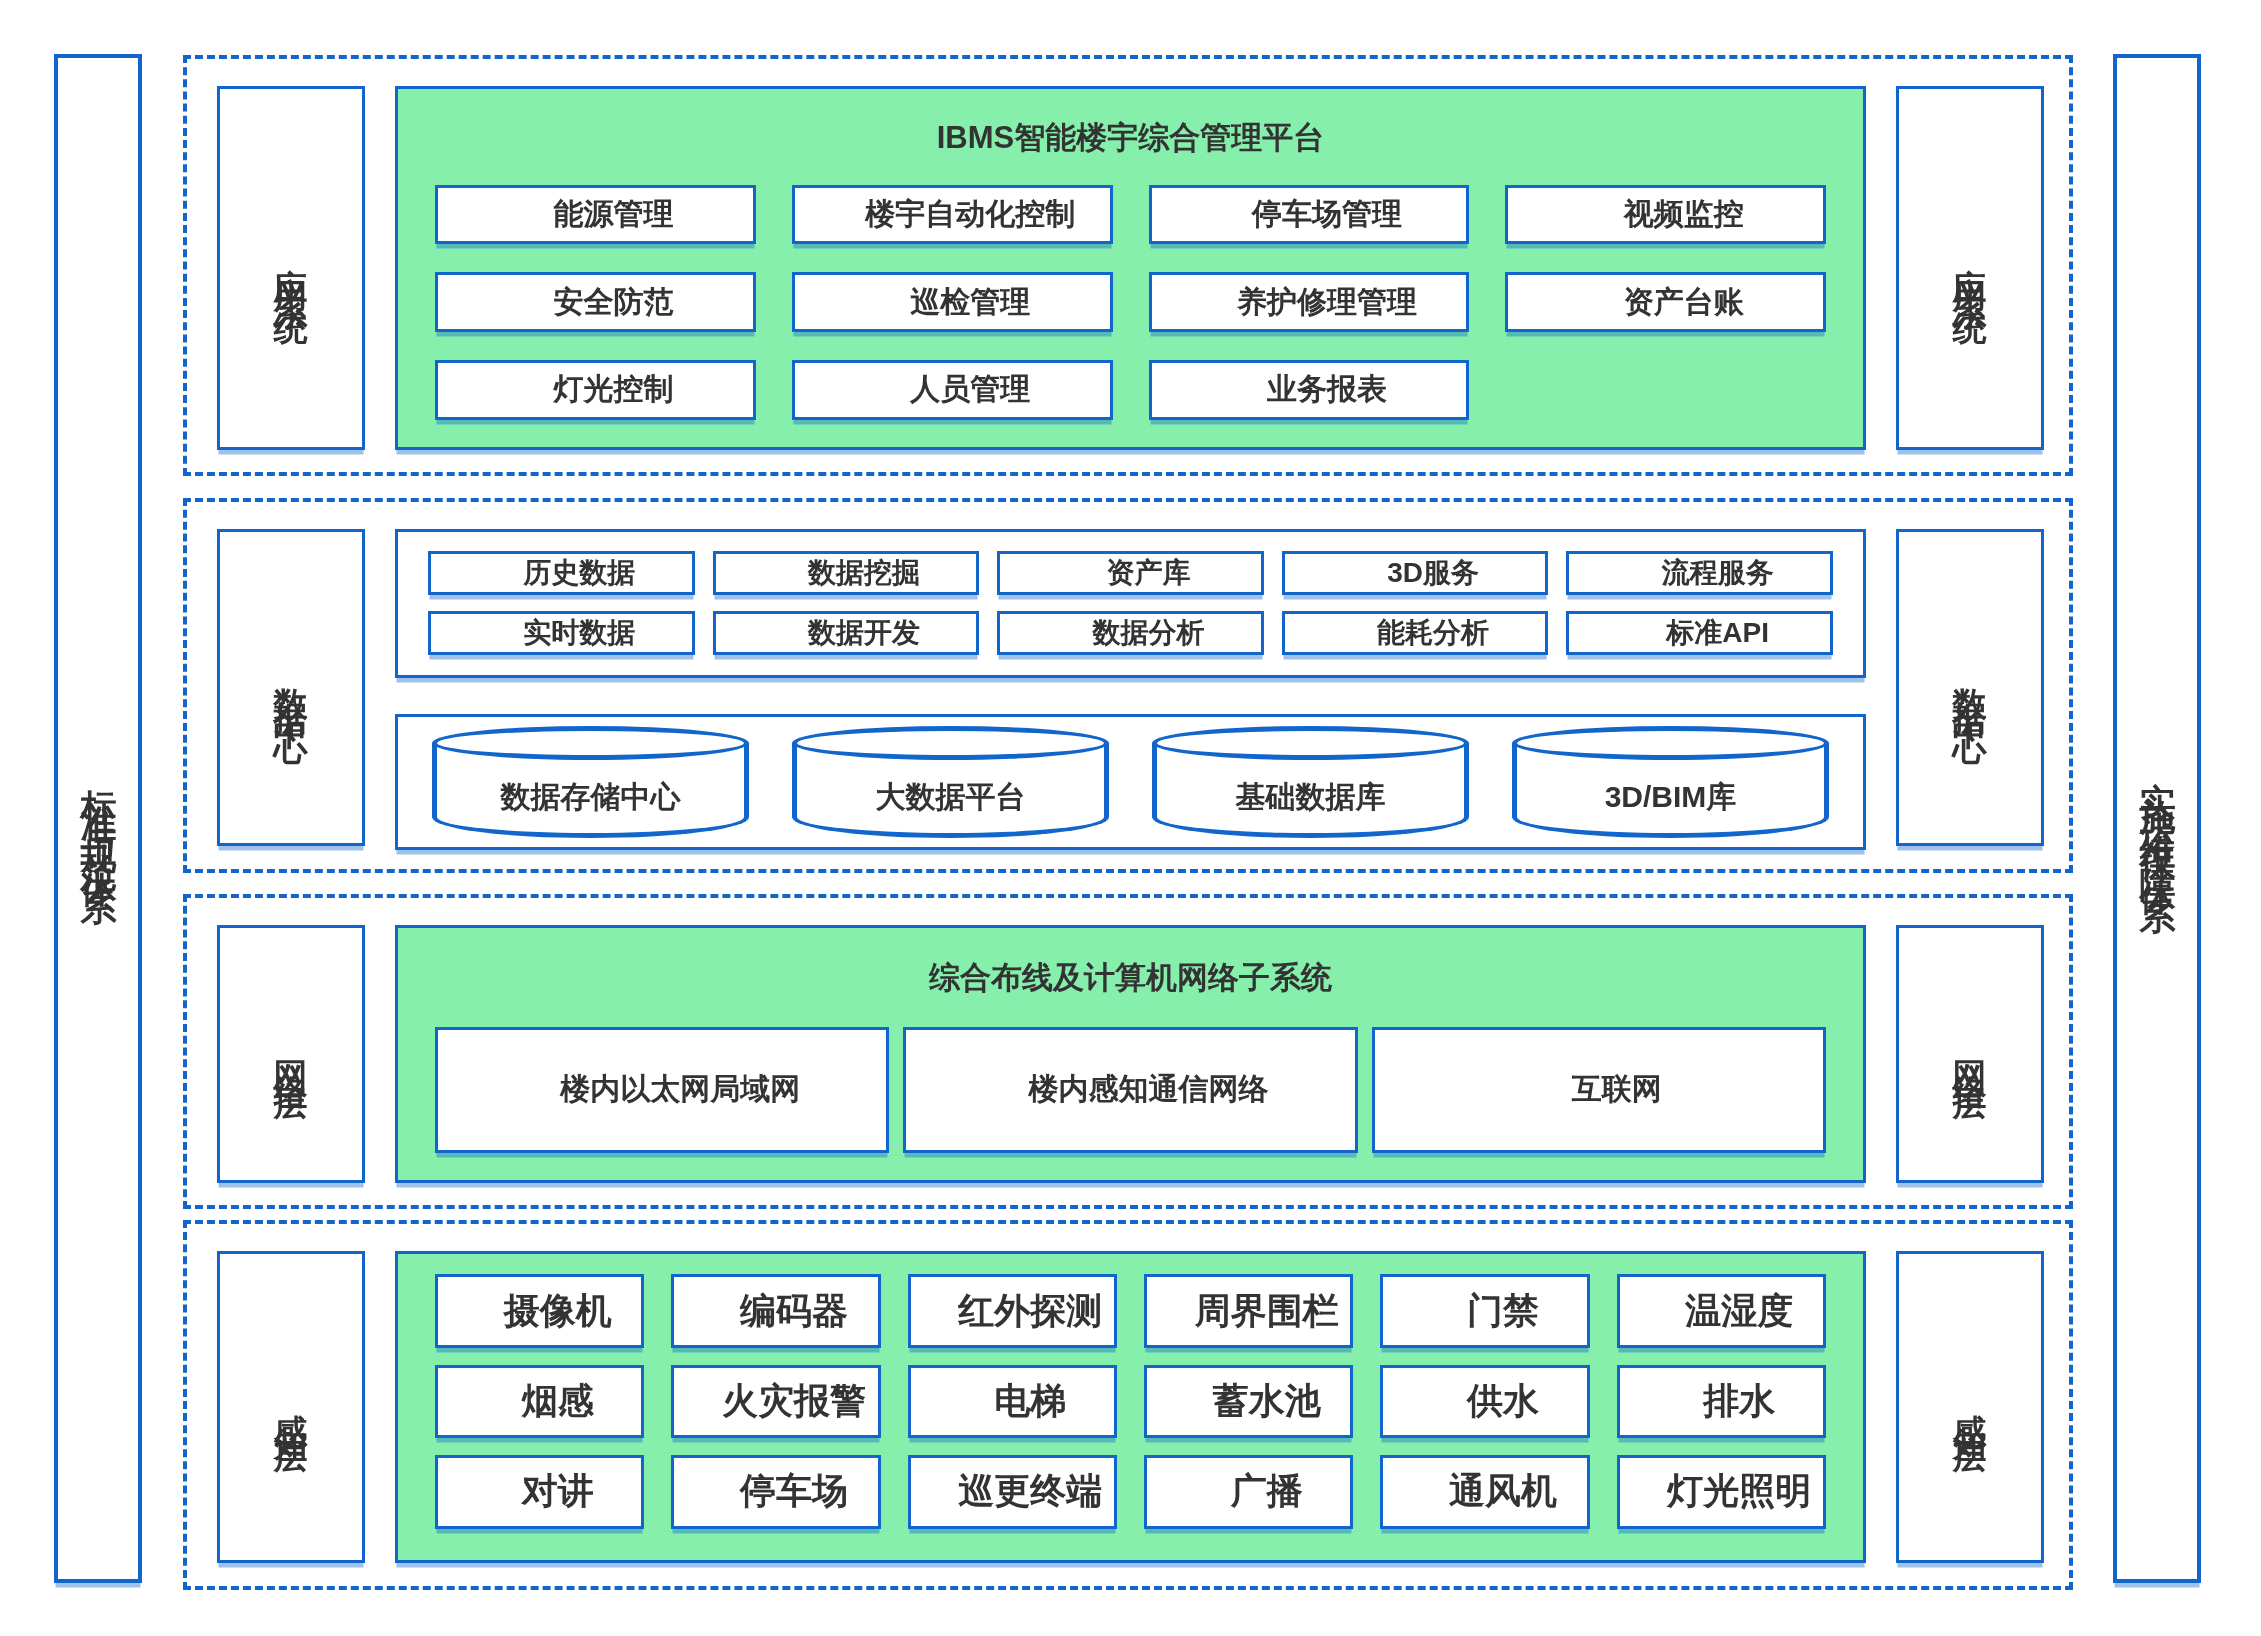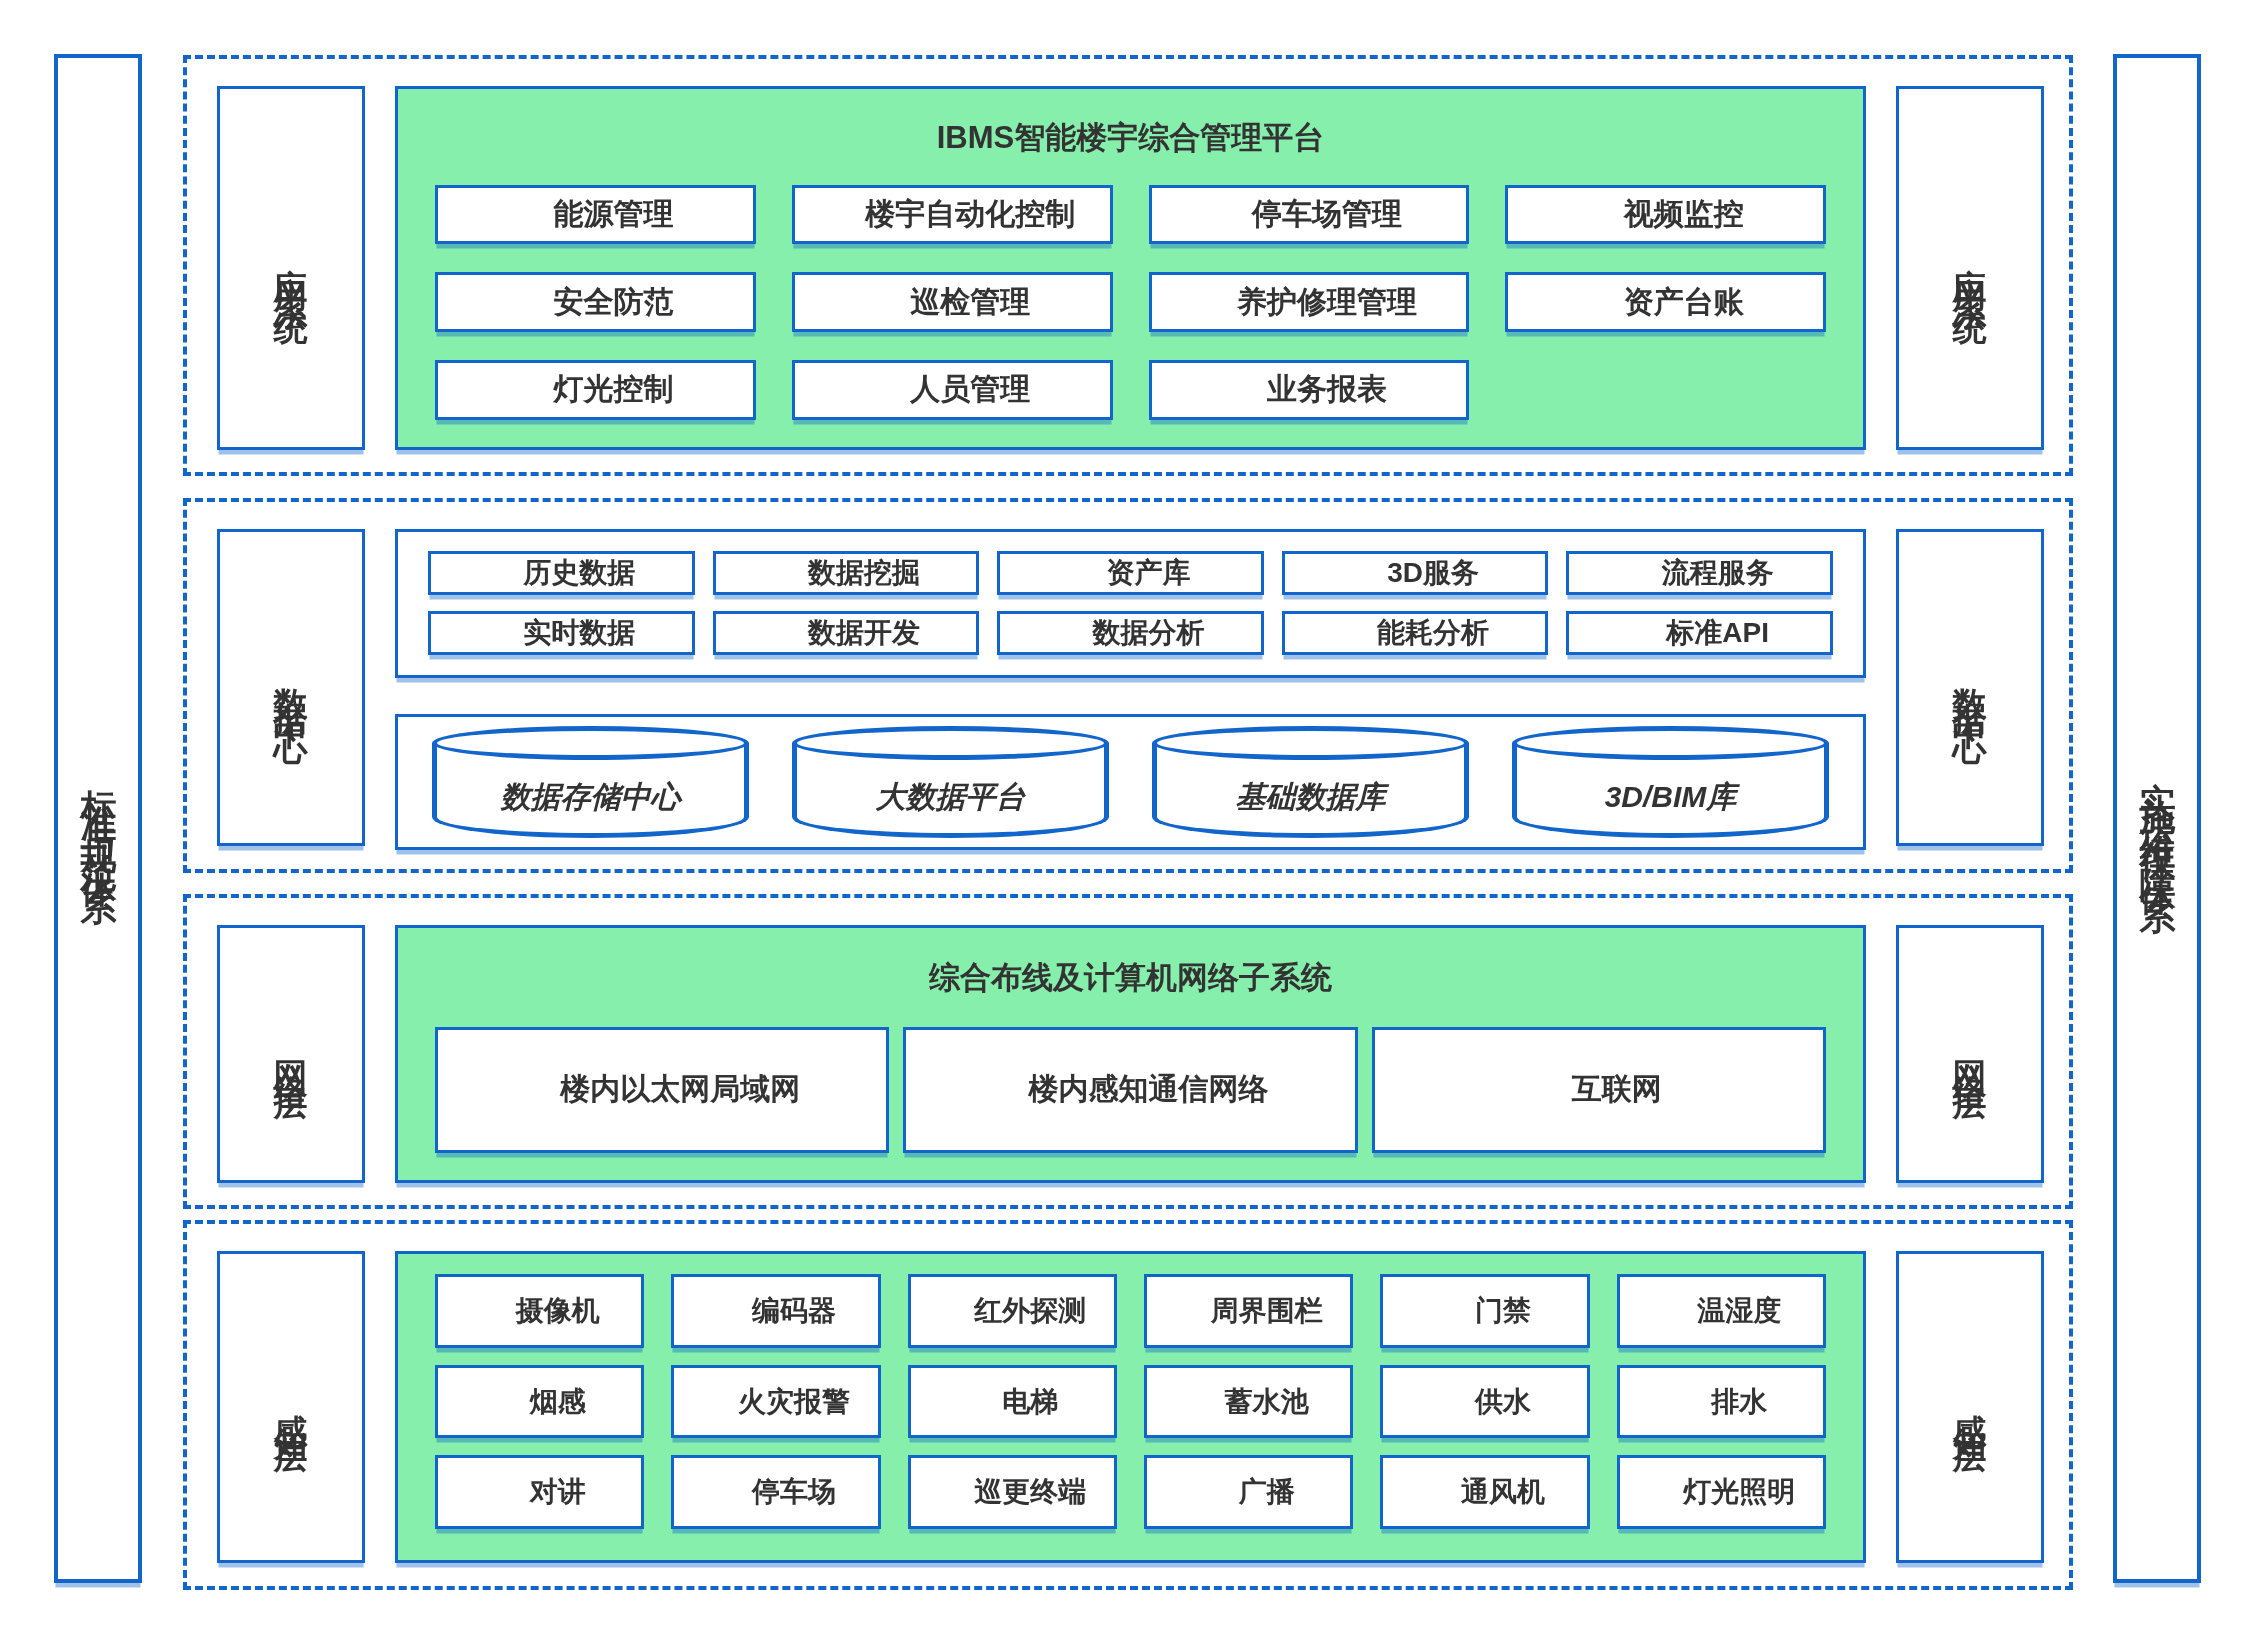--- a/index.html
+++ b/index.html
@@ -156,42 +156,42 @@
   }
   .cyl-top {
     position: absolute; left: 0; right: 0; top: 0; height: 34px;
     border: 5.2px solid var(--accent);
     border-radius: 50%;
     background: #fff;
   }
   .cyl-label {
     position: absolute; left: 0; right: 0; top: 31px; bottom: 0;
     display: flex; align-items: center; justify-content: center;
-    font-size: 30px; font-weight: 700; color: var(--text); font-style: italic;
+    font-size: 30px; font-weight: 700; color: var(--text);
   }
 
   
   .net-grid {
     flex: 1;
     margin-top: 22.4px;
     display: grid;
     grid-template-columns: repeat(3, 1fr);
     column-gap: 14px;
   }
 
   
   .perception-grid {
     flex: 1;
     display: grid;
     grid-template-columns: repeat(6, 1fr);
     column-gap: 27px;
     row-gap: 16.4px;
     padding: 4.5px 0;
   }
-  .perception-grid .box { font-size: 28px; }
+  .perception-grid .box { font-size: 36px; }
 </style>
 </head>
 <body>
 
 <div class="page">
 
   <div class="vbar left">
     <span class="vtext">标准与规范体系</span>
   </div>
 

